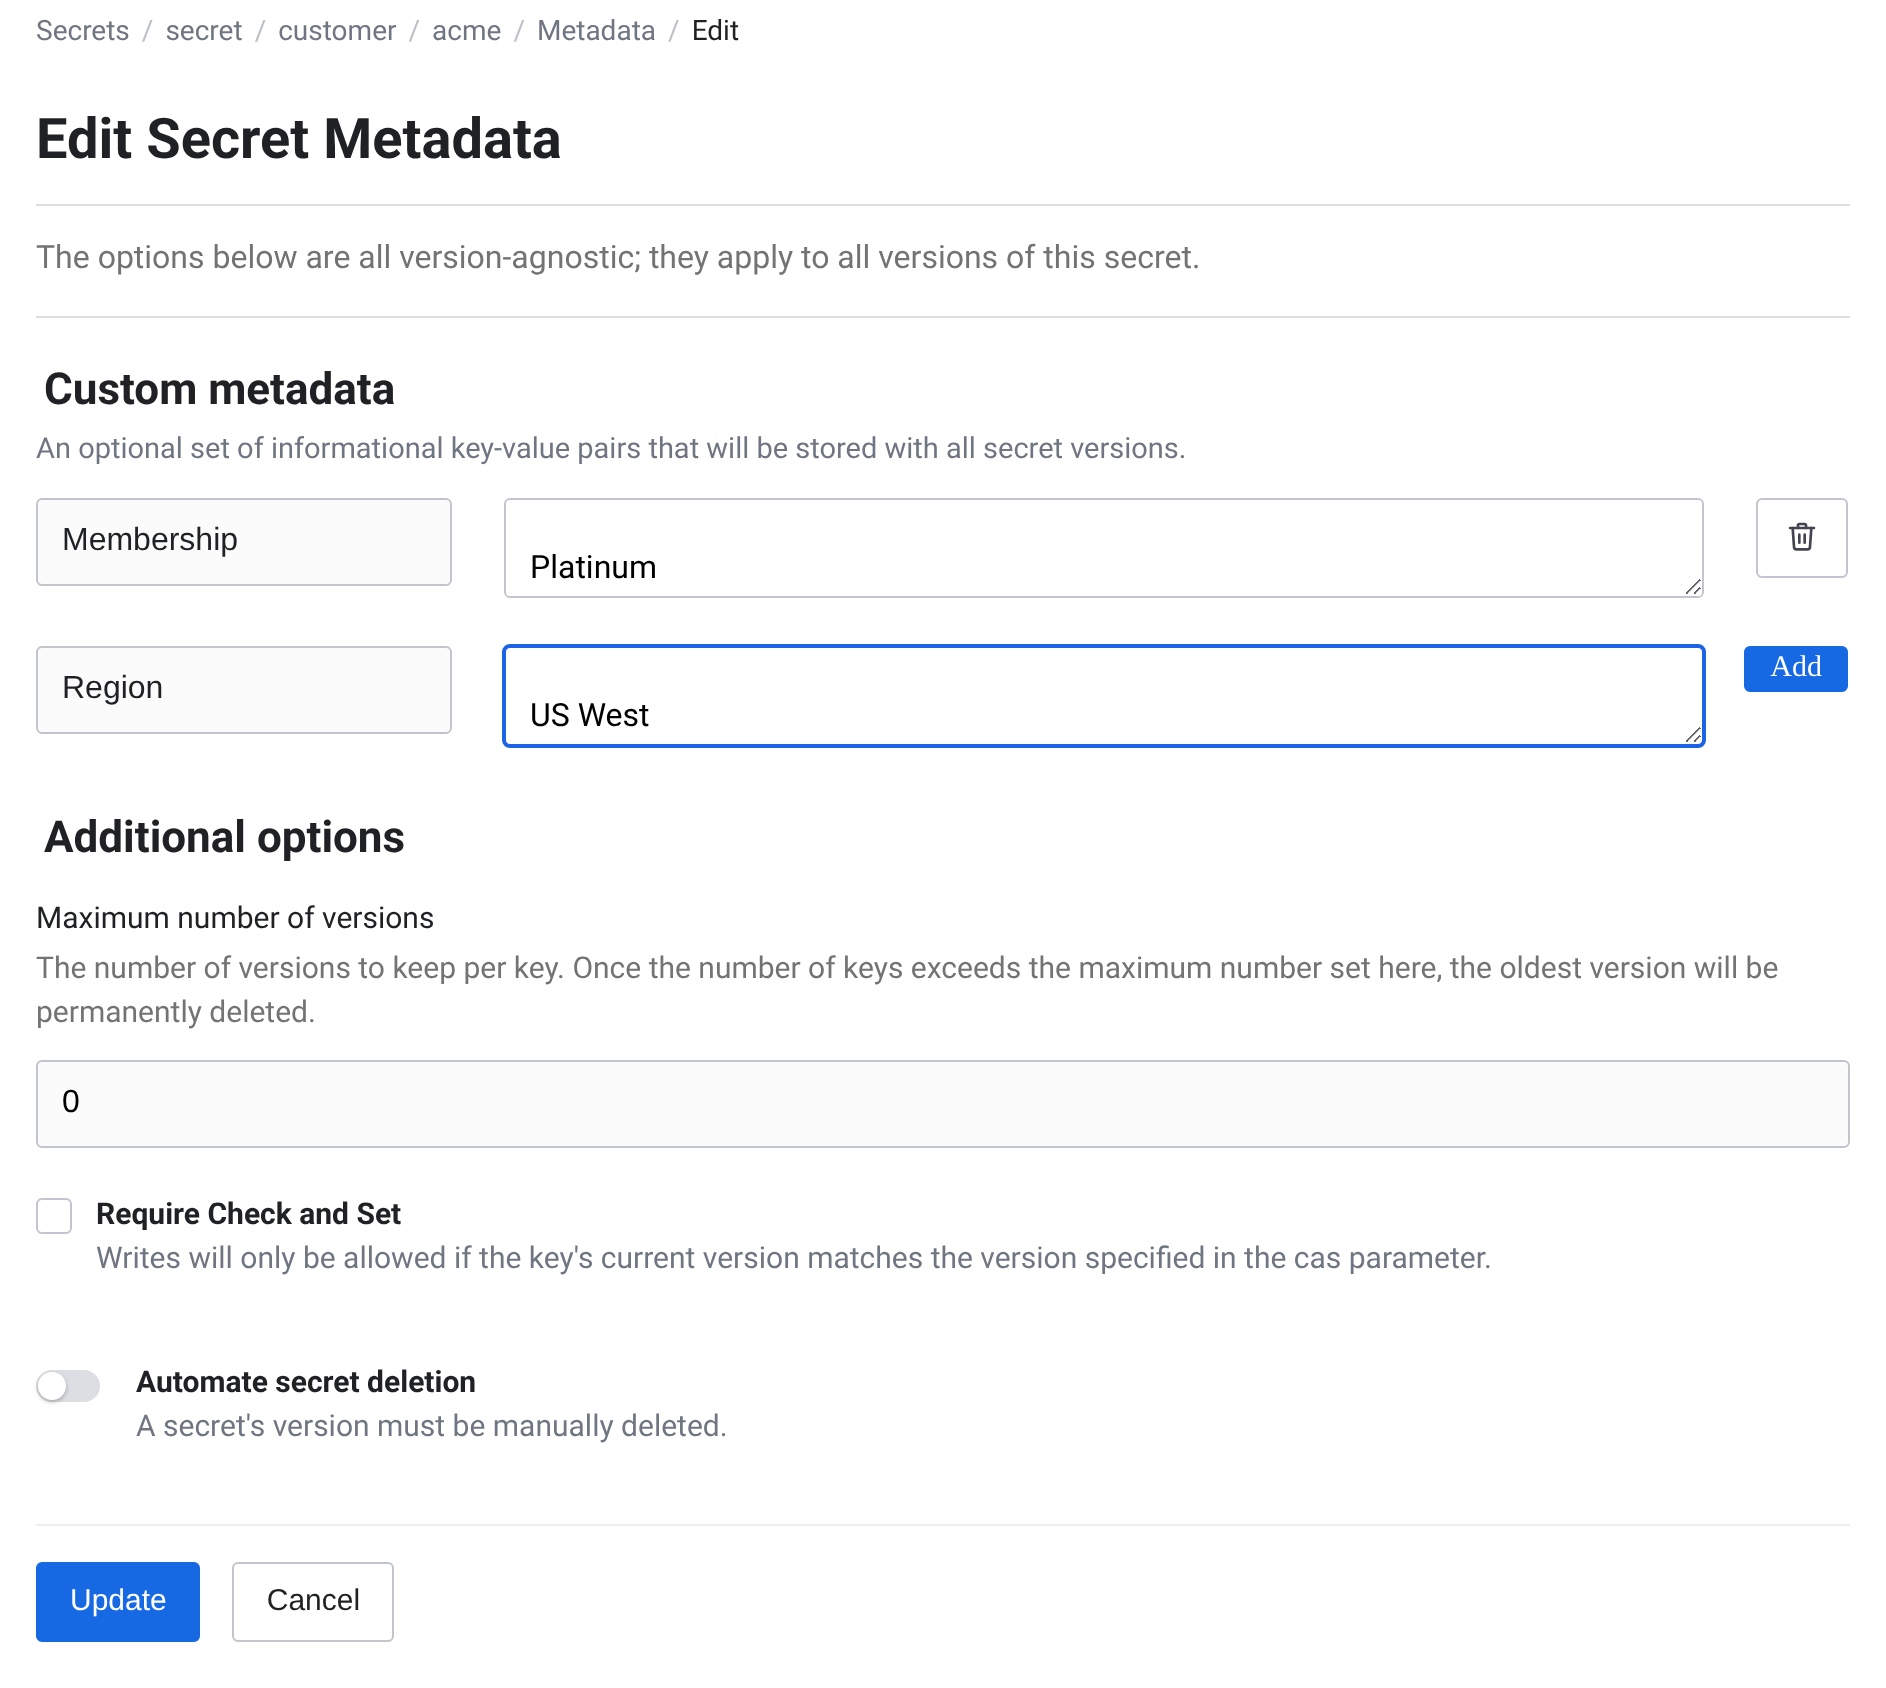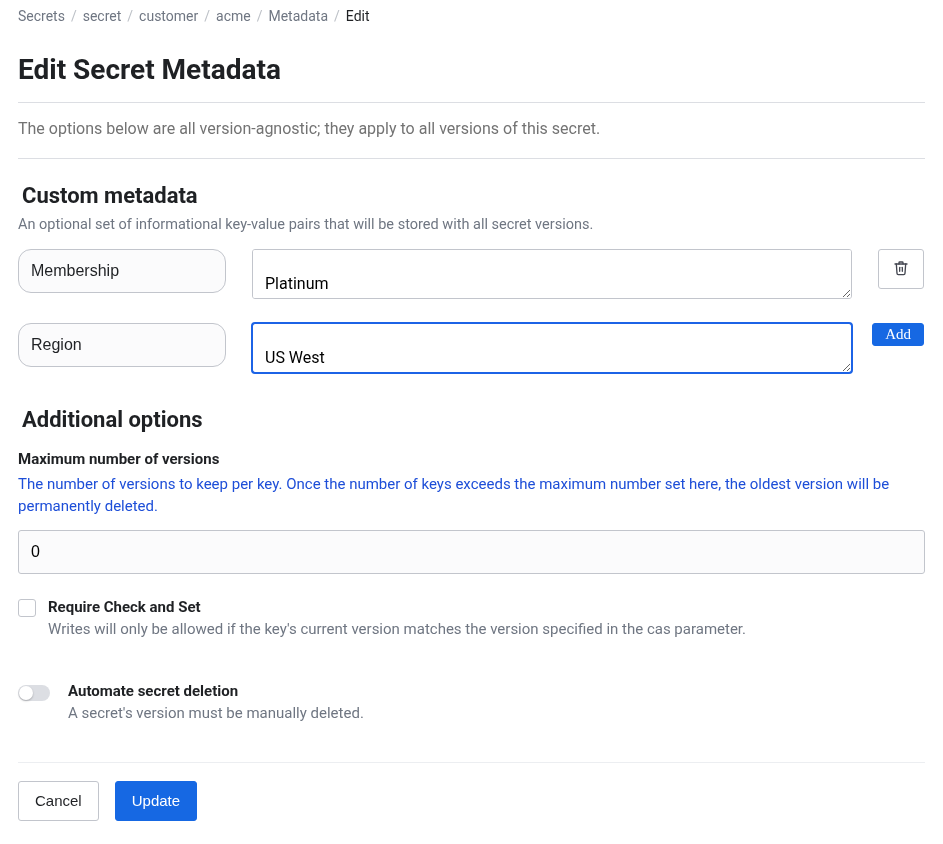--- a/index.html
+++ b/index.html
@@ -45,21 +45,21 @@
     .kv-row {
       display: flex;
       align-items: flex-start;
       gap: 26px;
       margin-bottom: 24px;
     }
     .kv-key {
       width: 208px;
       height: 44px;
       border: 1px solid #c2c5cc;
-      border-radius: 13px;
+      border-radius: 3px;
       padding: 0 12px;
       font-size: 16px;
       color: #1f2124;
       background: #fbfbfc;
     }
     .kv-value {
       flex: 1;
       height: 44px;
       border: 1px solid #c2c5cc;
       border-radius: 3px;
@@ -102,27 +102,27 @@
       background: #1668e3;
       color: #fff;
       border-color: #1668e3;
     }
     .btn-secondary {
       background: #fff;
       color: #1f2124;
       border: 1px solid #c2c5cc;
     }
     .field-label {
-      font-weight: 700;
+      font-weight: 400;
       font-size: 15px;
       margin-bottom: 6px;
     }
     .field-desc {
       font-size: 15px;
-      color: #1d4ed8;
+      color: #737373;
       margin-bottom: 12px;
       line-height: 1.45;
     }
     .text-input {
       width: 100%;
       height: 44px;
       border: 1px solid #c2c5cc;
       border-radius: 3px;
       padding: 0 12px;
       font-size: 16px;
@@ -248,15 +248,15 @@
   <div class="toggle"></div>
   <div class="option-text indent">
     <div class="title">Automate secret deletion</div>
     <div class="desc">A secret's version must be manually deleted.</div>
   </div>
 </div>
 
 <hr class="actions-divider">
 
 <div class="actions" style="margin-top:0;">
+  <button class="btn btn-primary">Update</button>
   <button class="btn btn-secondary">Cancel</button>
-  <button class="btn btn-primary">Update</button>
 </div>
 
 </body></html>

